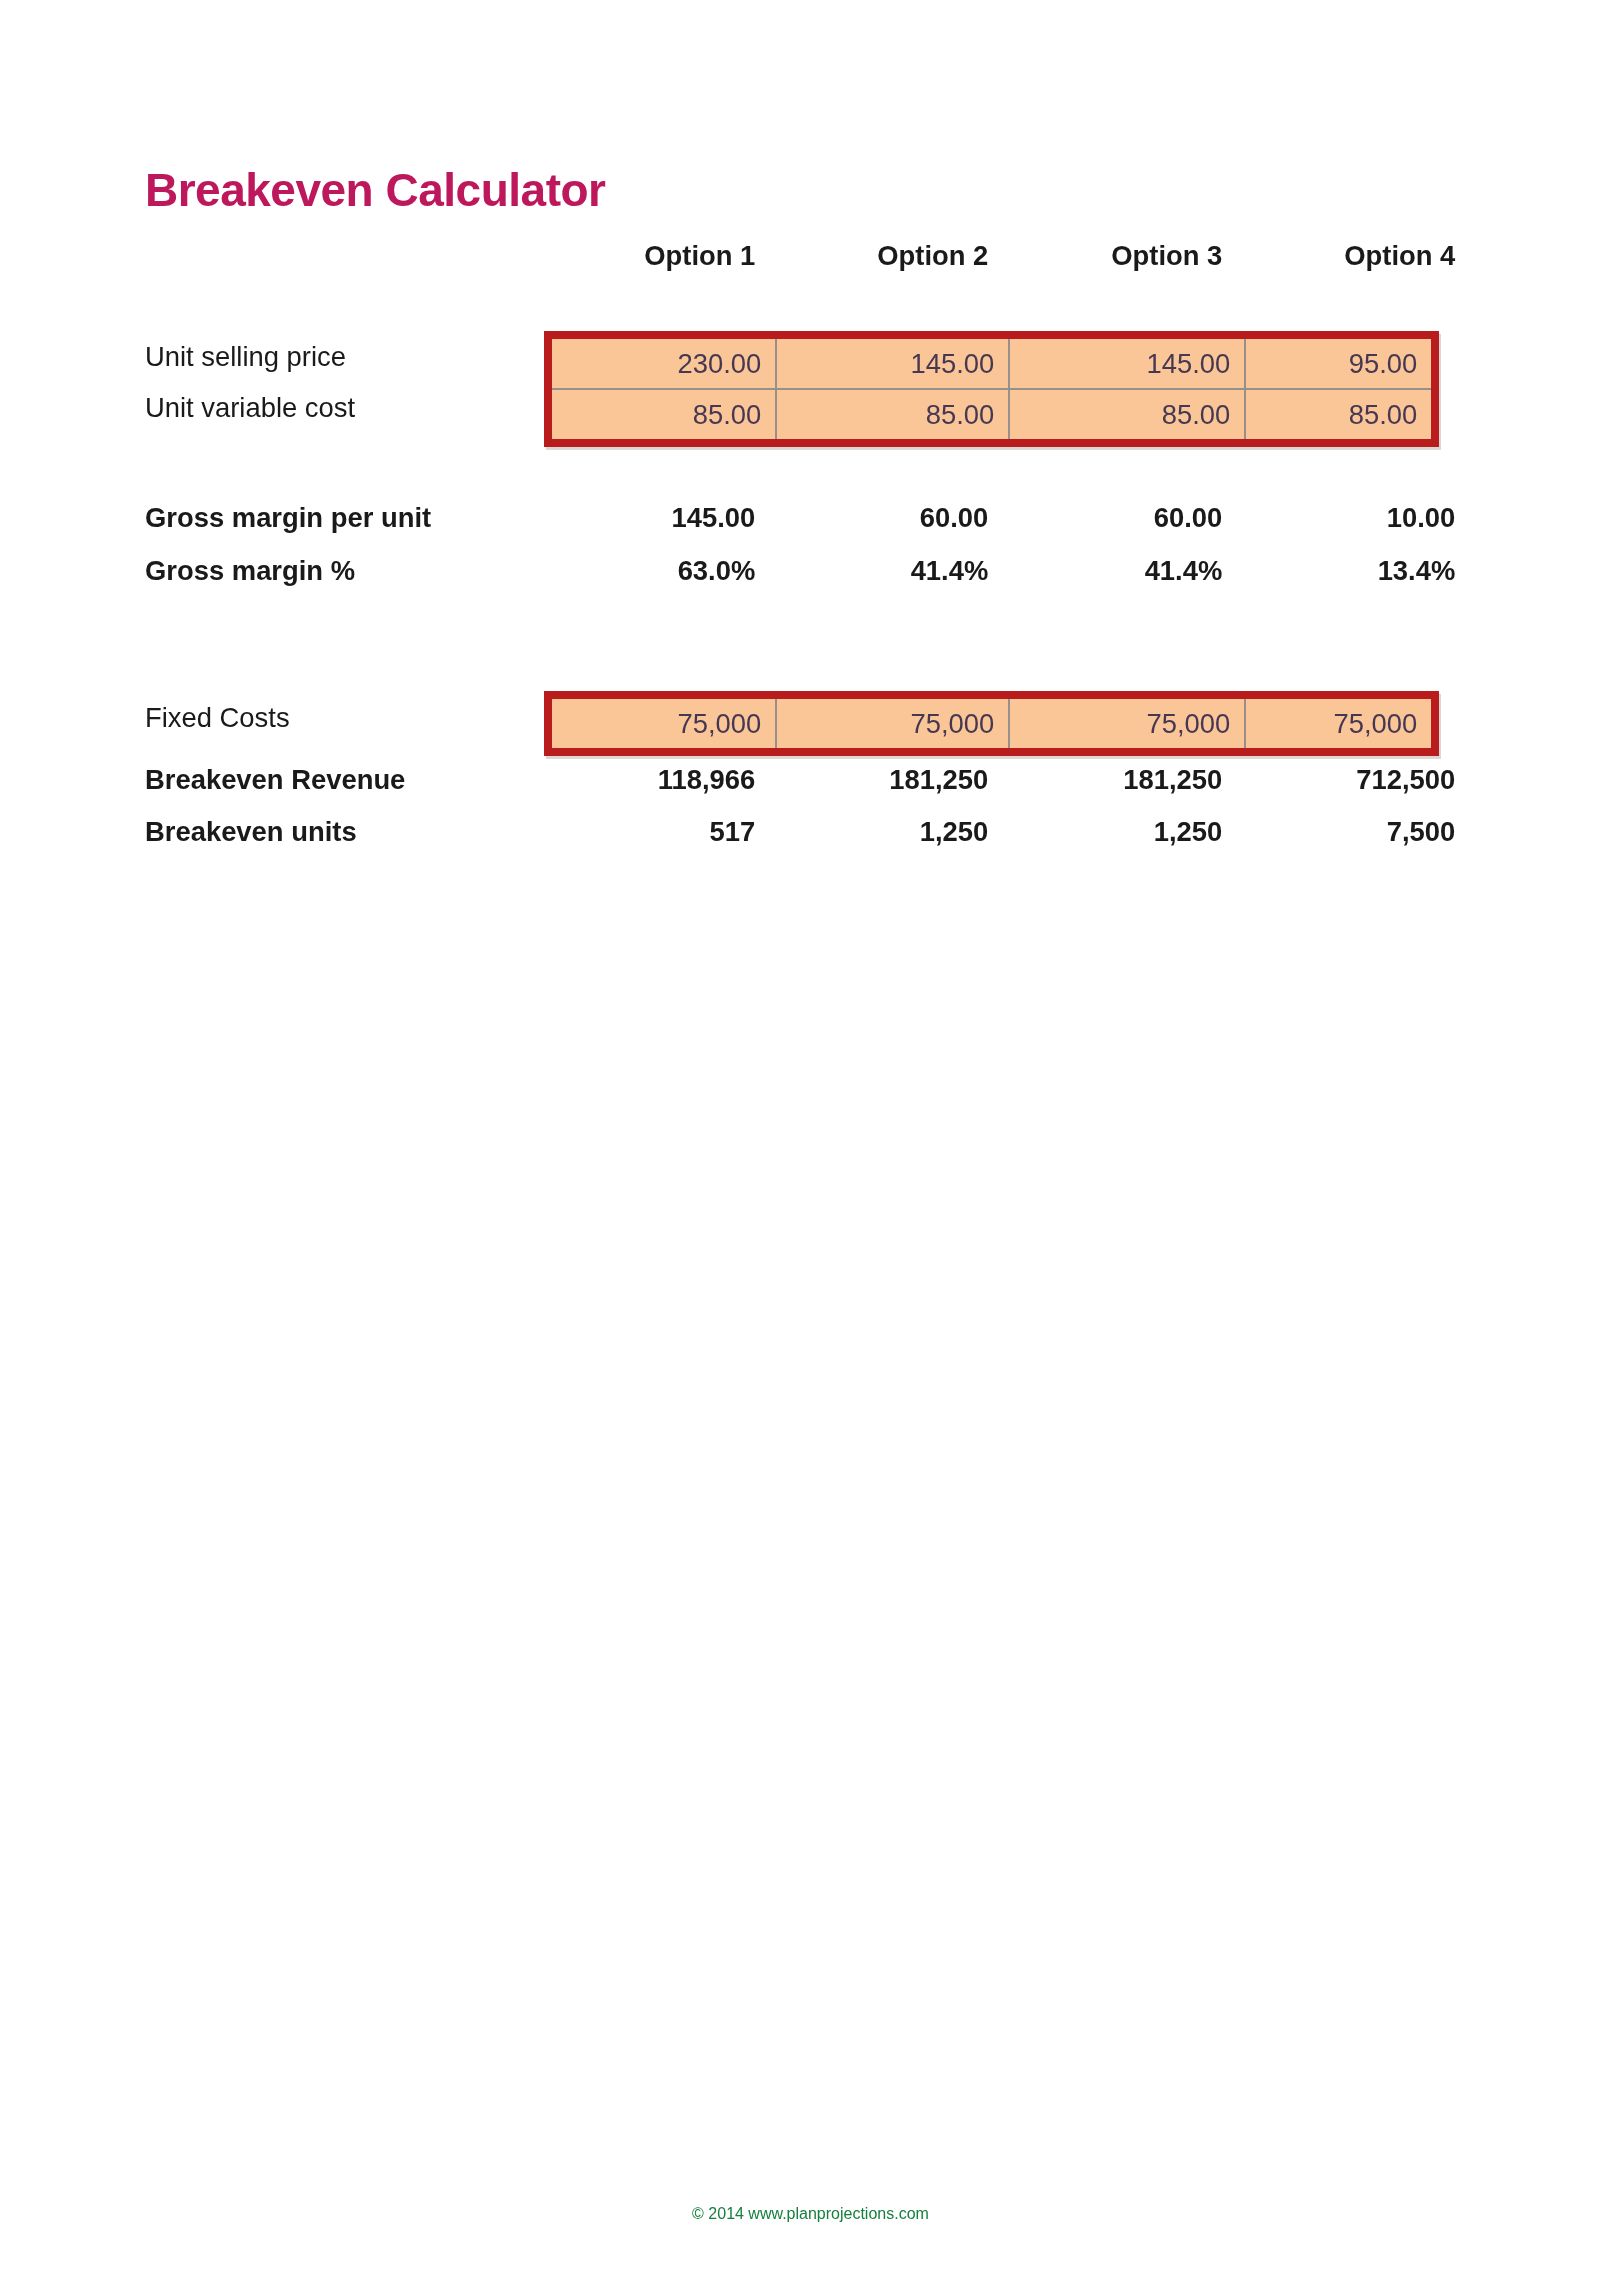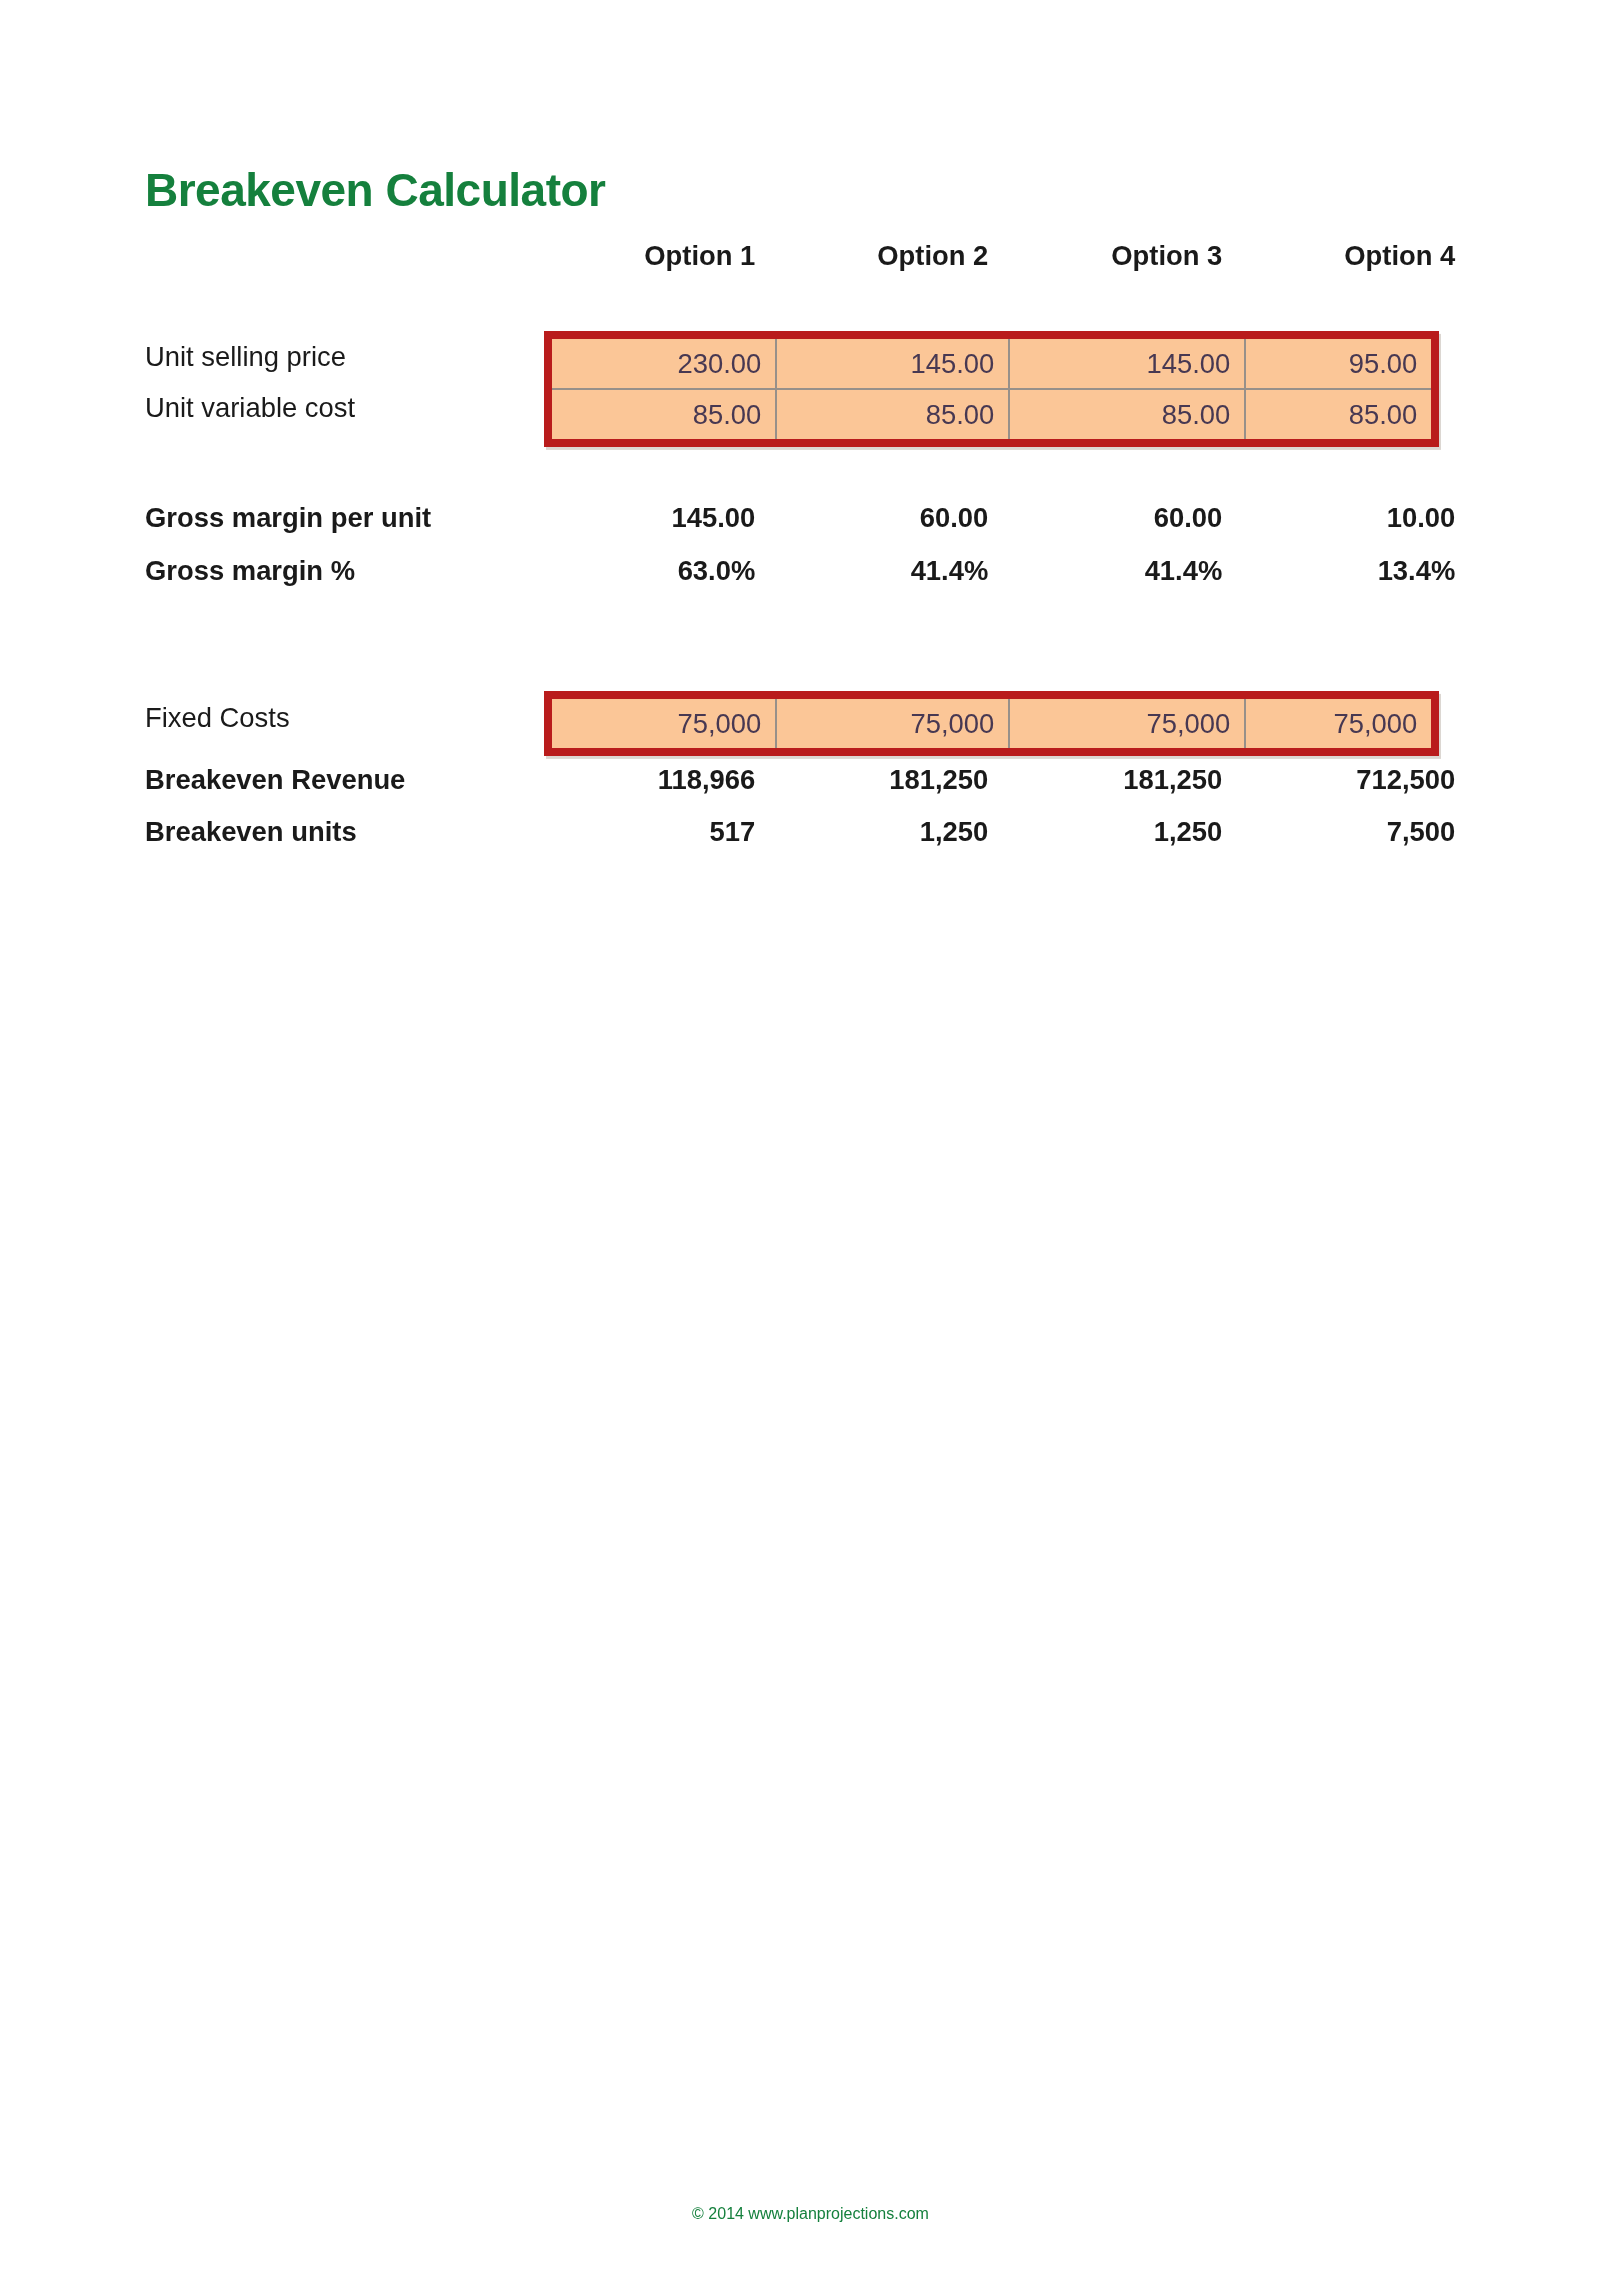--- a/index.html
+++ b/index.html
@@ -13,21 +13,21 @@
     overflow: hidden;
   }
   .page-title {
     position: absolute;
     left: 145px;
     top: 163px;
     margin: 0;
     font-size: 46px;
     font-weight: bold;
     letter-spacing: -0.5px;
-    color: #15803d;
+    color: #be185d;
   }
   
   .band { position: absolute; left: 145px; display: flex; }
   .labels-col { width: 399px; display: flex; flex-direction: column; }
   .row-label {
     height: 51px;
     display: flex;
     align-items: center;
     font-size: 27.4px;
     color: #1a1a1a;

